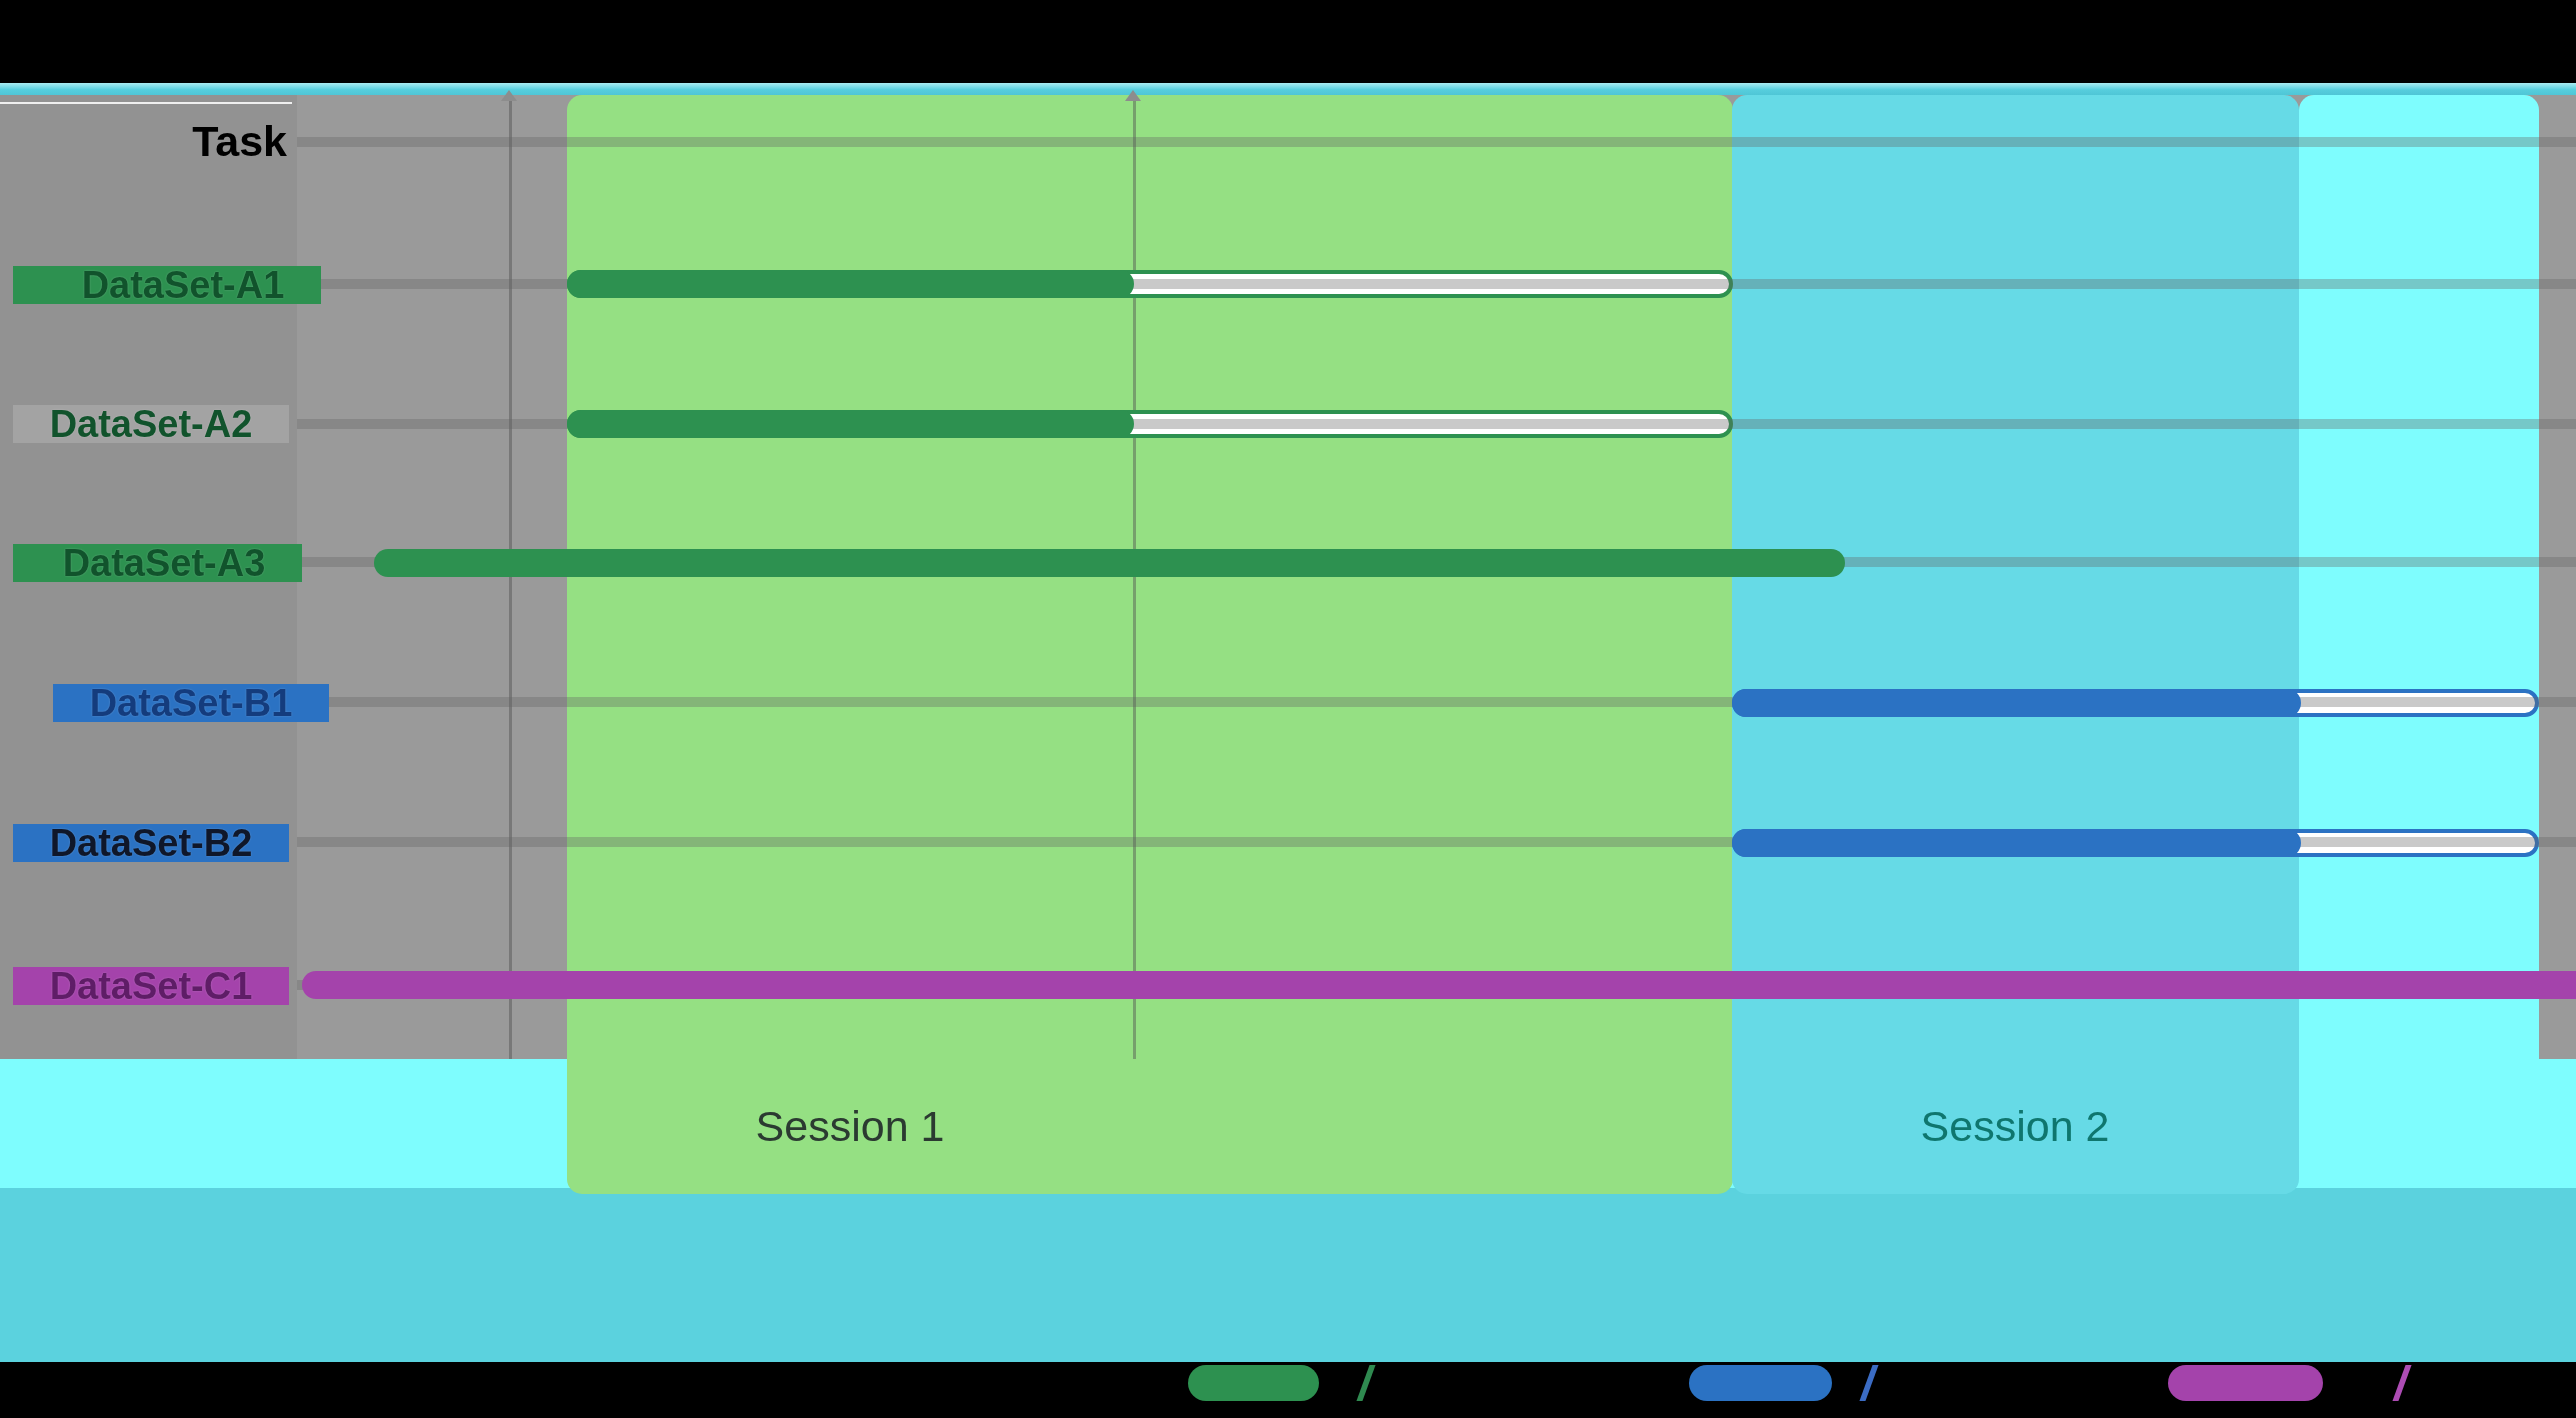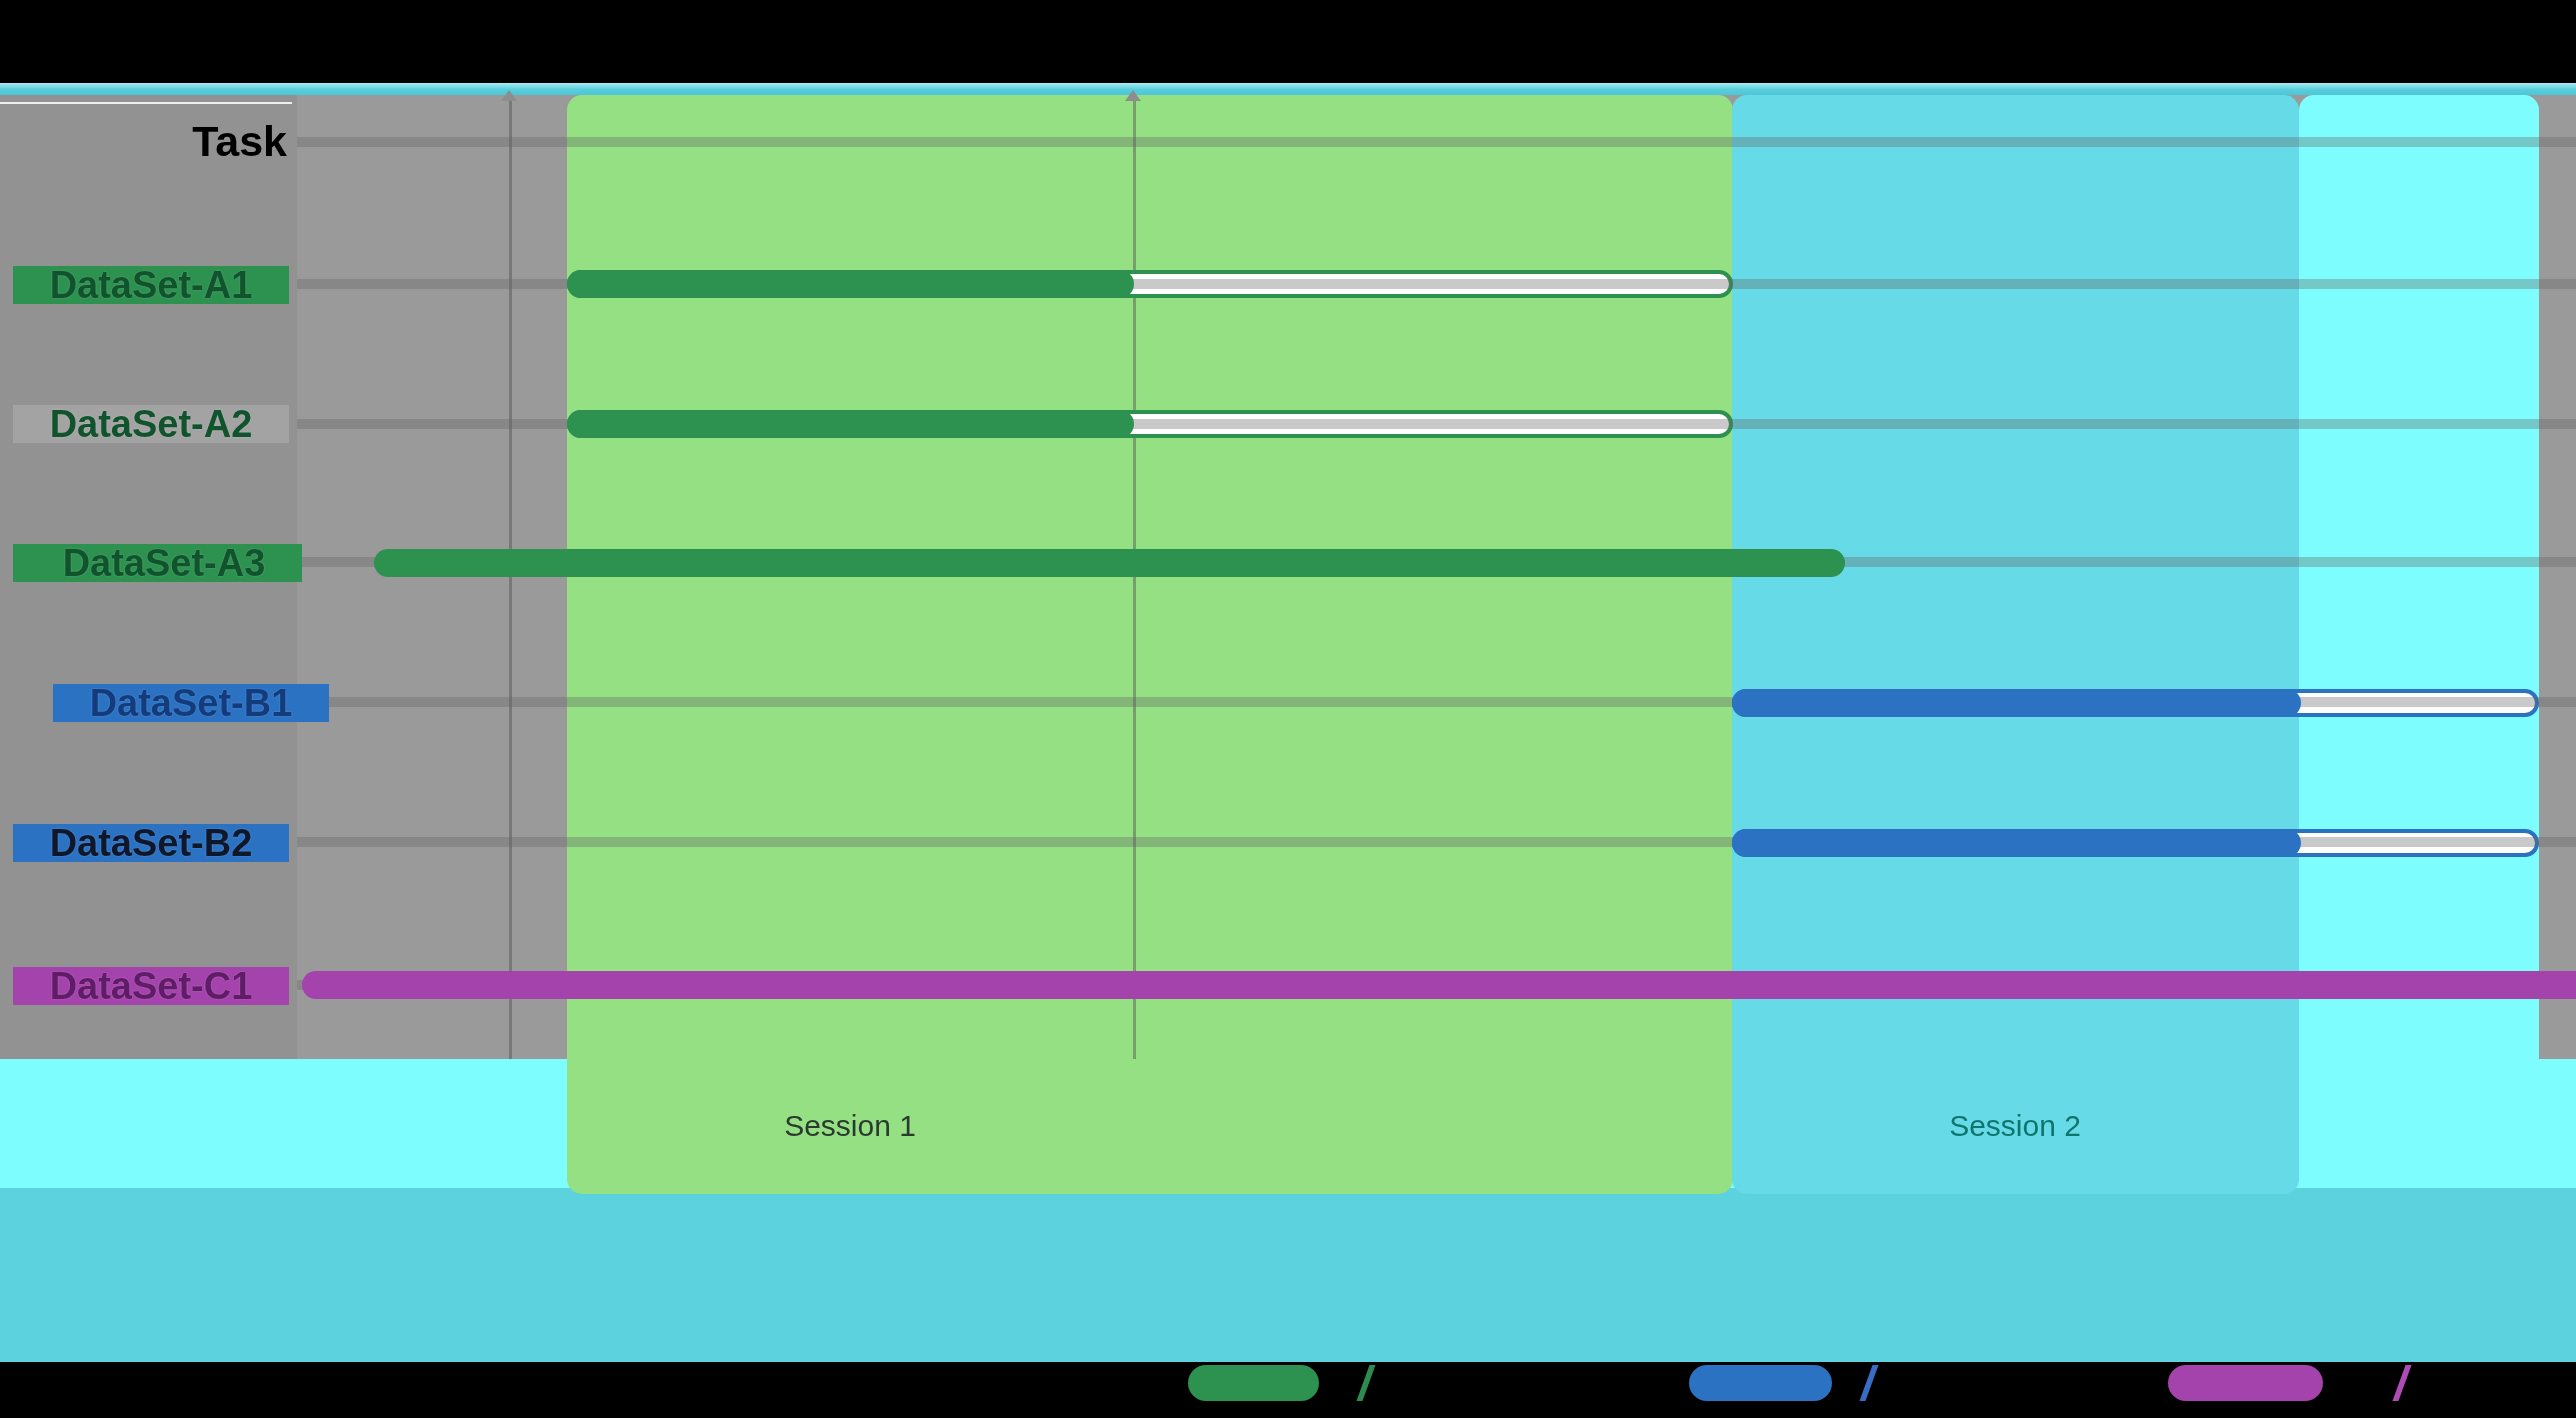--- a/index.html
+++ b/index.html
@@ -14,21 +14,21 @@
   .caret{position:absolute;width:0;height:0;border-left:8.4px solid transparent;
          border-right:8.4px solid transparent;border-bottom:11.3px solid #8d8d8d;}
   .hairline{position:absolute;background:rgba(255,255,255,0.85);}
   .track{position:absolute;height:28px;border-radius:14px;background:#ffffff;box-sizing:border-box;}
   .bar{position:absolute;height:28px;border-radius:14px;}
   .badge{position:absolute;left:13px;width:276px;height:38px;display:flex;align-items:center;
          justify-content:center;font-size:38px;font-weight:700;letter-spacing:0px;
          white-space:nowrap;overflow:hidden;text-shadow:0 0 1.9px rgba(255,255,255,0.25);}
   .header-label{position:absolute;left:0;width:287px;top:114px;height:54px;line-height:54px;
          text-align:right;font-size:43px;font-weight:700;color:#000;}
-  .session-label{position:absolute;width:488px;text-align:center;font-size:30px;font-weight:400;
+  .session-label{position:absolute;width:488px;text-align:center;font-size:43px;font-weight:400;
          height:60px;line-height:60px;}
   .legend-swatch{position:absolute;height:36px;border-radius:18px;}
   .legend-slash{position:absolute;width:5.6px;height:36px;transform:skewX(-20deg);}
 </style>
 </head>
 <body>
 
 <div id="canvas" data-name="gantt-chart-canvas">
   <div id="render-root" data-name="chart-render-root">
       <div class="band" data-name="top-strip" style="left: 0px; top: 83px; width: 2576px; height: 12.2px; background: rgb(91, 210, 222);"></div>
@@ -54,21 +54,21 @@
       <div class="gridline" data-name="gridline" style="left: 297px; top: 557px; width: 2279px; height: 10.3px; background: rgba(100, 100, 100, 0.35);"></div>
       <div class="gridline" data-name="gridline" style="left: 297px; top: 697px; width: 2279px; height: 10.3px; background: rgba(100, 100, 100, 0.35);"></div>
       <div class="gridline" data-name="gridline" style="left: 297px; top: 837px; width: 2279px; height: 10.3px; background: rgba(100, 100, 100, 0.35);"></div>
       <div class="gridline" data-name="gridline" style="left: 297px; top: 980px; width: 2279px; height: 10.3px; background: rgba(100, 100, 100, 0.35);"></div>
       <div class="bar" data-name="task-bar" style="left: 567px; top: 270px; width: 567px; background: rgb(45, 145, 80); border-radius: 14px;"></div>
       <div class="bar" data-name="task-bar" style="left: 567px; top: 410px; width: 567px; background: rgb(45, 145, 80); border-radius: 14px;"></div>
       <div class="bar" data-name="task-bar" style="left: 374px; top: 549px; width: 1471px; background: rgb(45, 145, 80); border-radius: 14px;"></div>
       <div class="bar" data-name="task-bar" style="left: 1732px; top: 689px; width: 569px; background: rgb(43, 114, 195); border-radius: 14px;"></div>
       <div class="bar" data-name="task-bar" style="left: 1732px; top: 829px; width: 569px; background: rgb(43, 114, 195); border-radius: 14px;"></div>
       <div class="bar" data-name="task-bar" style="left: 302px; top: 971px; width: 2274px; background: rgb(164, 67, 171); border-radius: 14px 0px 0px 14px;"></div>
-      <div class="badge" data-name="row-label-badge" style="top: 266px; background: rgb(45, 145, 80); color: rgb(17, 83, 44);">DataSet-A1</div>
+      <div class="badge" data-name="row-label-badge" style="top: 266px; background: rgb(45, 145, 80); color: rgb(17, 83, 44); padding-left: 32px;">DataSet-A1</div>
       <div class="badge" data-name="row-label-badge" style="top: 405px; background: #a3a3a3; color: rgb(17, 83, 44);">DataSet-A2</div>
       <div class="badge" data-name="row-label-badge" style="top: 544px; background: rgb(45, 145, 80); color: rgb(17, 83, 44); padding-left: 13px;">DataSet-A3</div>
       <div class="badge" data-name="row-label-badge" style="top: 684px; background: rgb(43, 114, 195); color: rgb(20, 60, 125); margin-left: 40px;">DataSet-B1</div>
       <div class="badge" data-name="row-label-badge" style="top: 824px; background: rgb(43, 114, 195); color: #0f172a;">DataSet-B2</div>
       <div class="badge" data-name="row-label-badge" style="top: 967px; background: rgb(164, 67, 171); color: rgb(95, 29, 103);">DataSet-C1</div>
       <div class="header-label" data-name="axis-title-task">Task</div>
       <div class="session-label" data-name="session-label" style="left: 606px; top: 1096px; color: rgb(43, 58, 49);">Session 1</div>
       <div class="session-label" data-name="session-label" style="left: 1771px; top: 1096px; color: #0f766e;">Session 2</div>
       <div class="legend-swatch" data-name="legend-swatch" style="left: 1188px; top: 1365px; width: 131px; height: 36px; background: rgb(45, 145, 80);"></div>
       <div class="legend-slash" data-name="legend-label-slash" style="left: 1363px; top: 1365px; background: rgb(47, 138, 80);"></div>

